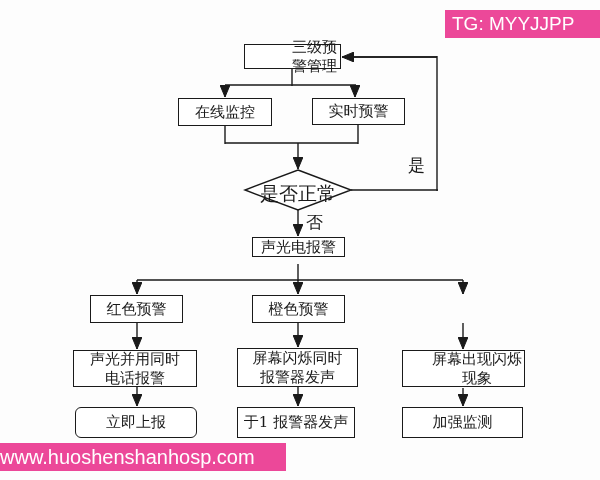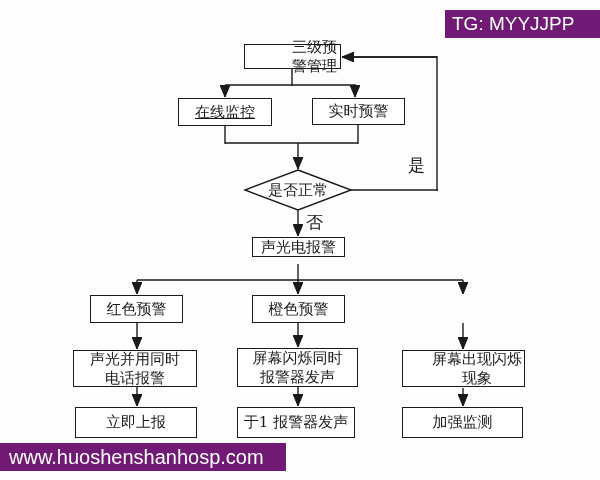--- a/index.html
+++ b/index.html
@@ -26,39 +26,39 @@
     align-items: center;
     justify-content: center;
     text-align: center;
     font-size: 15px;
     line-height: 1.25;
     white-space: pre-line;
   }
   .diamond-label {
     position: absolute;
     color: #1a1a1a;
-    font-size: 15px;
+    font-size: 19px;
     text-align: center;
   }
   .edge-label {
     position: absolute;
     color: #1a1a1a;
     font-size: 17px;
   }
   .watermark {
     position: absolute;
     box-sizing: border-box;
-    background: #701a75;
+    background: #ec4899;
     color: #ffffff;
     font-family: "Liberation Sans", "DejaVu Sans", sans-serif;
     display: flex;
     align-items: center;
   }
   #wm-top { left: 445px; top: 10px; width: 155px; height: 28px; font-size: 19px; padding-left: 7px; }
-  #wm-bottom { left: 0; top: 443px; width: 286px; height: 28px; font-size: 20px; padding-left: 9px; }
+  #wm-bottom { left: 0; top: 443px; width: 286px; height: 28px; font-size: 20px; }
   svg line, svg path, svg polygon { stroke: #1a1a1a; }
 </style>
 </head>
 <body>
 
 <div id="canvas">
 
   <svg id="connector-layer" viewBox="0 0 600 480" xmlns="http://www.w3.org/2000/svg">
     <defs>
       <marker id="arrow" markerWidth="12" markerHeight="10" refX="12" refY="5" orient="auto" markerUnits="userSpaceOnUse">
@@ -82,42 +82,42 @@
     <line x1="463" y1="323" x2="463" y2="349" stroke-width="1.4" marker-end="url(#arrow)"></line>
     <line x1="137" y1="387" x2="137" y2="406" stroke-width="1.4" marker-end="url(#arrow)"></line>
     <line x1="298" y1="387" x2="298" y2="406" stroke-width="1.4" marker-end="url(#arrow)"></line>
     <line x1="463" y1="388" x2="463" y2="406" stroke-width="1.4" marker-end="url(#arrow)"></line>
 
     <polygon points="298,170 351,190 298,210 245,190" fill="#ffffff" stroke-width="1.4"></polygon>
   </svg>
 
   <div class="node" style="left:244px; top:44px; width:97px; height:25px;padding-left:44px;">三级预警管理</div>
 
-  <div class="node" style="left:178px; top:98px; width:94px; height:28px;text-decoration:underline;">在线监控</div>
+  <div class="node" style="left:178px; top:98px; width:94px; height:28px;">在线监控</div>
 
   <div class="node" style="left:312px; top:98px; width:93px; height:27px;">实时预警</div>
 
   <div class="diamond-label" style="left:246px; top:181px; width:104px;">是否正常</div>
 
   <div class="node" style="left:252px; top:237px; width:93px; height:20px;text-align:center;">声光电报警</div>
 
   <div class="node" style="left:252px; top:295px; width:93px; height:28px;">橙色预警</div>
 
   <div class="node" style="left:90px; top:295px; width:93px; height:28px;">红色预警</div>
 
 
   <div class="node" style="left:73px; top:350px; width:124px; height:37px;">声光并用同时
 电话报警</div>
 
   <div class="node" style="left:237px; top:348px; width:121px; height:39px;">屏幕闪烁同时
 报警器发声</div>
 
   <div class="node" style="left:402px; top:350px; width:123px; height:37px;padding-left:27px;">屏幕出现闪烁现象</div>
 
-  <div class="node" style="left:75px; top:407px; width:122px; height:31px;">立即上报</div>
+  <div class="node" style="left:75px; top:407px; width:122px; height:31px;border-radius:6px;">立即上报</div>
 
   <div class="node" style="left:237px; top:407px; width:118px; height:31px;">于1 报警器发声</div>
 
   <div class="node" style="left:402px; top:407px; width:121px; height:31px;">加强监测</div>
 
   <div class="edge-label" style="left:408px; top:154px;">是</div>
 
   <div class="edge-label" style="left:306px; top:211px;">否</div>
 
   <div id="wm-top" class="watermark">TG: MYYJJPP</div>

